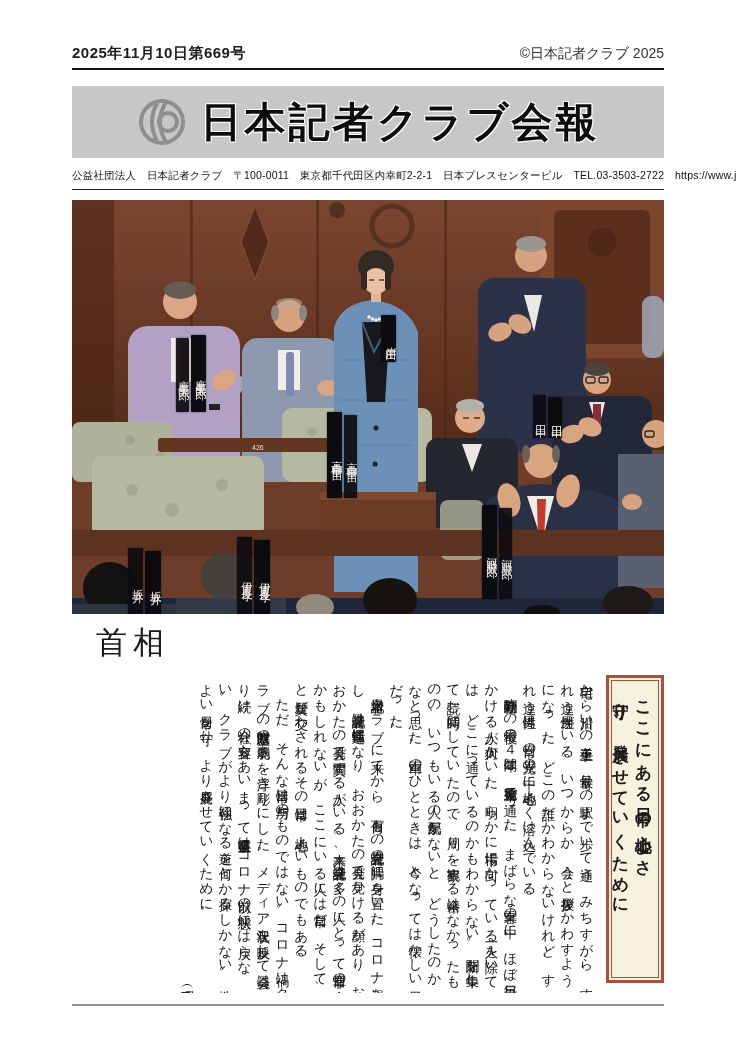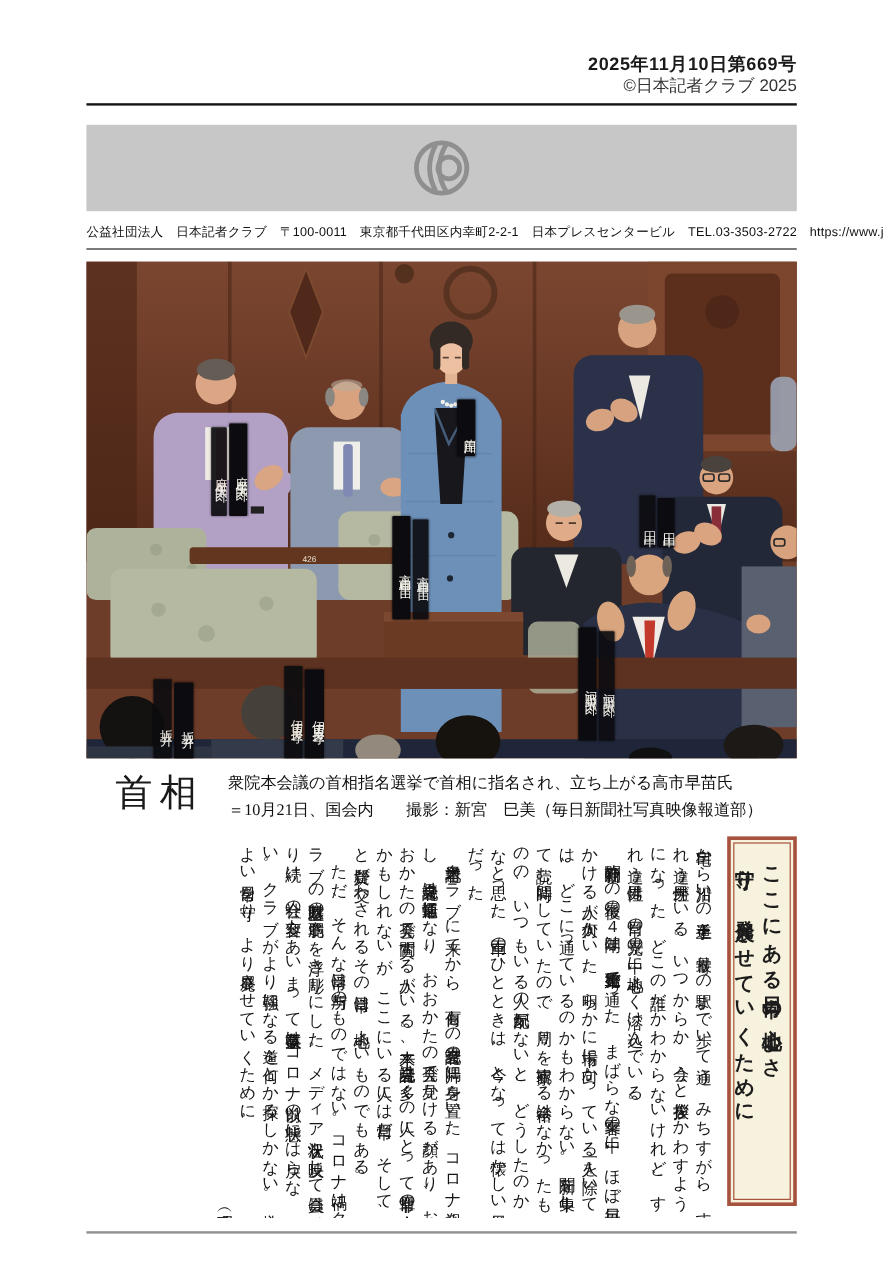--- a/index.html
+++ b/index.html
@@ -6,21 +6,21 @@
   html,body { margin:0; padding:0; }
   body {
     width:736px; height:1064px; position:relative;
     background:#ffffff; overflow:hidden;
     font-family:"Liberation Sans","DejaVu Sans",sans-serif;
     color:#1a1a1a;
   }
   .page { position:relative; width:736px; height:1064px; }
 
   
-  .topbar { margin:44px 72px 0; display:flex; justify-content:space-between; align-items:flex-end;flex-direction:column; }
+  .topbar { margin:44px 72px 0; display:flex; justify-content:space-between; align-items:flex-end; }
   .issue { font-size:15px; font-weight:bold; letter-spacing:0.5px; }
   .copyright { font-size:14px; color:#333; }
   .rule-dark { margin:5px 72px 0; border-top:2px solid #151515; }
 
   
   .masthead {
     margin:16px 72px 0; height:72px; background:#c7c7c7;
     display:flex; align-items:center; justify-content:center; gap:14px;
   }
   .masthead h1 {
@@ -111,20 +111,21 @@
   </header>
   <div class="rule-dark"></div>
 
   <div class="masthead">
     <svg class="logo" viewBox="0 0 50 50" aria-hidden="true">
       <circle cx="25" cy="25" r="21" fill="none" stroke="#8f8f8f" stroke-width="4"></circle>
       <circle cx="31" cy="25" r="9" fill="none" stroke="#8f8f8f" stroke-width="4"></circle>
       <path d="M20,6 Q10,25 20,44" fill="none" stroke="#8f8f8f" stroke-width="4"></path>
       <path d="M29,5 Q17,25 29,45" fill="none" stroke="#8f8f8f" stroke-width="4"></path>
     </svg>
+    <h1>日本記者クラブ会報</h1>
   </div>
 
   <div class="orgline">公益社団法人　日本記者クラブ　〒100-0011　東京都千代田区内幸町2-2-1　日本プレスセンタービル　TEL.03-3503-2722　https://www.jnpc.or.jp/</div>
   <div class="rule-thin"></div>
 
   <figure class="photo">
     <svg viewBox="0 0 592 414" width="592" height="414" preserveAspectRatio="none" aria-hidden="true">
       <defs>
         <linearGradient id="wood" x1="0" y1="0" x2="0" y2="1">
           <stop offset="0" stop-color="#7b4630"></stop>
@@ -284,24 +285,20 @@
     <div class="nameplate np-kono-a">河野太郎</div>
     <div class="nameplate np-kono-b">河野太郎</div>
     <div class="nameplate np-ito-a">伊東良孝</div>
     <div class="nameplate np-ito-b">伊東良孝</div>
     <div class="nameplate np-sakai-a">坂井</div>
     <div class="nameplate np-sakai-b">坂井</div>
   </figure>
 
   <div class="caption-row">
     <div class="kicker">首相</div>
-    <div class="caption-text">
-      <div>衆院本会議の首相指名選挙で首相に指名され、立ち上がる高市早苗氏</div>
-      <div>＝10月21日、国会内　　撮影：新宮　巳美（毎日新聞社写真映像報道部）</div>
-    </div>
   </div>
 
   <section class="article">
     <div class="vtext">
       <p class="first">自宅から川沿いの土手道を、最寄りの駅まで歩いて通う。みちすがら、すれ違う男性がいる。いつからか、会うと挨拶をかわすようになった。どこの誰だかわからないけれど、すれ違う男性は、日常の光景の中に心地よく溶け込んでいる。</p>
       <p>新聞社勤めの最後の４年間は、始発電車で通った。まばらな乗客の中に、ほぼ毎日、見かける人が何人かいた。明らかに市場に向かっている一人を除いては、どこに通っているのかもわからない。新聞を集中して読む時間にしていたので、周りを観察する余裕はなかったものの、いつもいる人の気配がないと、どうしたのかなと思った。車両のひとときは、今となっては懐かしい日常だった。</p>
       <p>日本記者クラブに来てから、何百もの記者会見の片隅に身を置いた。コロナ禍を脱し、記者会見は通常運転になり、おおかたの会見で見かける顔があり、おおかたの会見で質問する人がいる。本来、記者会見は多くの人にとって非日常の出来事かもしれないが、ここにいる人には日常だ。そして、粛然と質疑が交わされるその日常は、心地よいものでもある。</p>
       <p>ただ、そんな日常は所与のものではない。コロナ禍はクラブの財政基盤の脆弱さを浮き彫りにした。メディア状況を反映して会員は減り続け、社会の変容もあいまって事業収益はコロナ以前の状態には戻らない。クラブがより強靱になる道を何とか探るしかない。心地よい日常を守り、より発展させていくために。</p>
       <p class="signature">（専務理事　江木慎吾）</p>
     </div>

